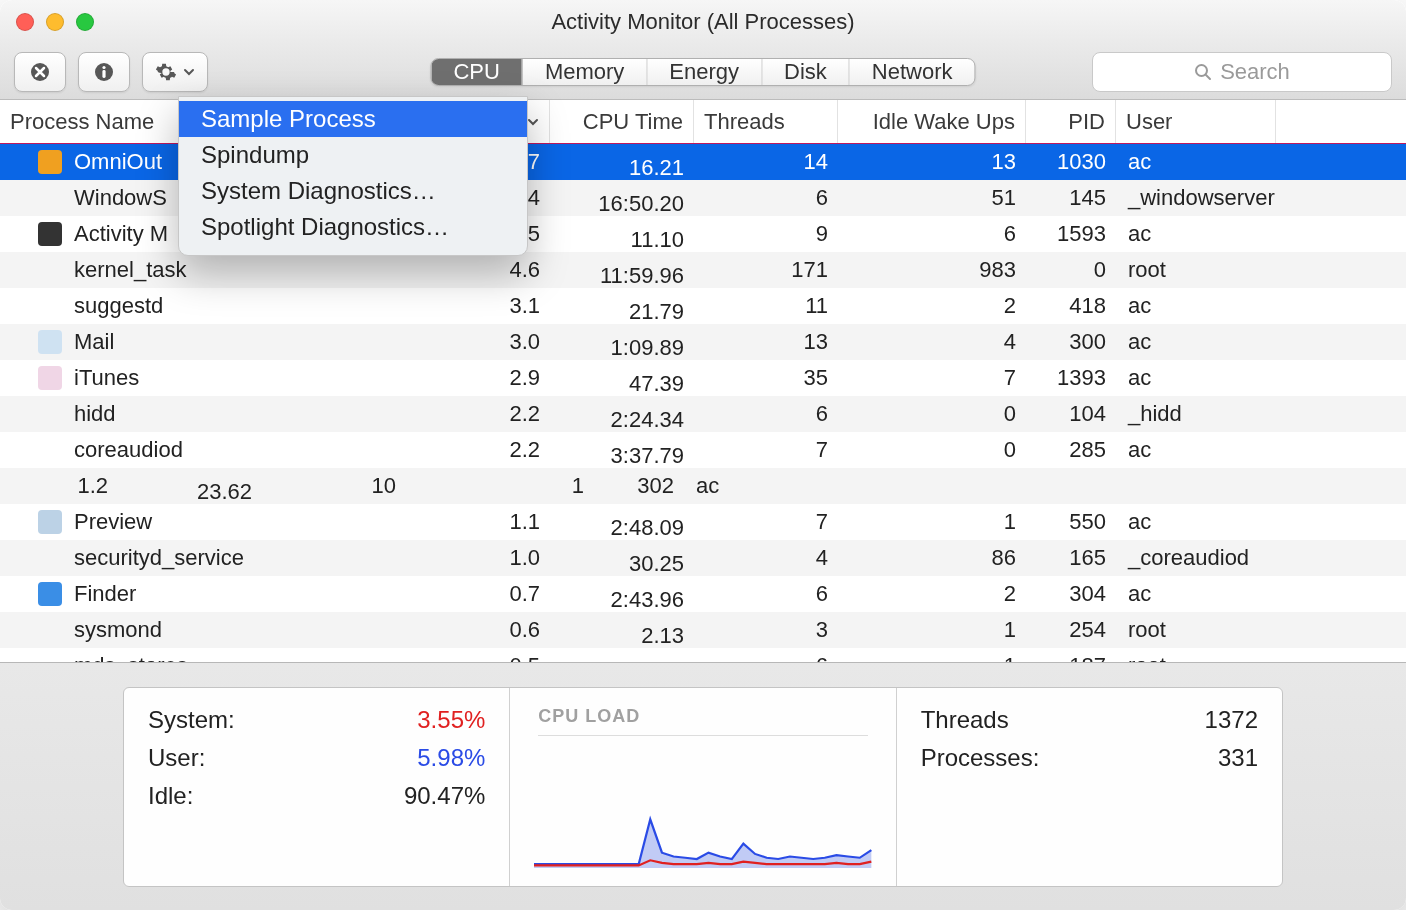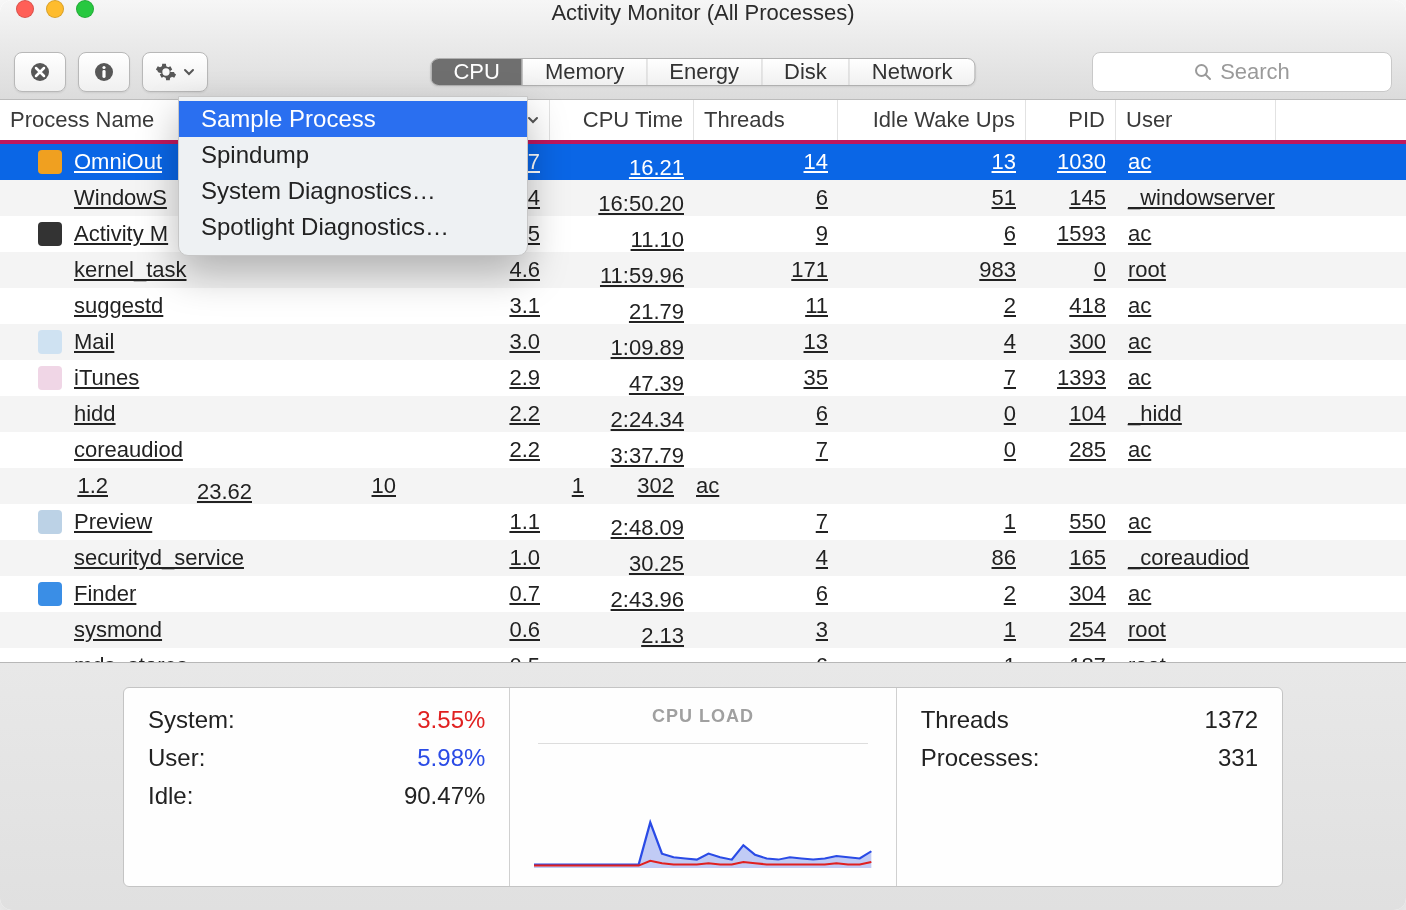--- a/index.html
+++ b/index.html
@@ -14,20 +14,21 @@
     border-radius: 12px;
     box-shadow: 0 20px 60px rgba(0,0,0,.25);
     position: relative;
   }
 
   
   .titlebar {
     height: 44px;
     background: linear-gradient(#f6f6f6,#eaeaea);
     display: flex;
+    align-items: center;
     position: relative;
     border-top-left-radius: 12px;
     border-top-right-radius: 12px;
   }
   .traffic-lights { display:flex; gap:12px; padding-left:16px; }
   .traffic-lights .dot { width:18px; height:18px; border-radius:50%; border:1px solid rgba(0,0,0,.15);}
   .dot.red{background:#ff5f57;} .dot.yellow{background:#febc2e;} .dot.green{background:#28c840;}
   .title { position:absolute; left:0; right:0; text-align:center; font-size:22px; color:#2b2b2b;}
   
   
@@ -82,21 +83,21 @@
     border:1px solid #c9c9c9;
     display:flex; align-items:center; justify-content:center;
     color:#9a9a9a; gap:8px;
     font-size:22px;
   }
 
   
   .columns {
     height:44px;
     background:#fff;
-    border-bottom:4px solid #be185d;
+    border-bottom:1px solid #be185d;
     display:flex;
     align-items:stretch;
     font-size:22px;
     color:#3a3a3a;
   }
   .columns .th {
     display:flex; align-items:center;
     border-right:1px solid #e2e2e2;
     padding:0 10px;
     white-space:nowrap;
@@ -110,21 +111,20 @@
   .th.user{flex:0 0 160px; border-right:1px solid #e2e2e2;}
   .sort-ind svg{display:block;}
 
   
   .process-list { position:relative; }
   .row {
     height:36px;
     display:flex;
     align-items:center;
     font-size:22px;
-    text-decoration:underline;
   }
   .row:nth-child(even){ background:#f4f4f4; }
   .row.selected { background:#0a66e6; color:#fff; }
   .cell{ padding:0 10px; white-space:nowrap; overflow:hidden; }
   .cell.name{flex:0 0 432px; display:flex; align-items:center; gap:10px; padding-left:36px;}
   .cell.name .iconslot{ width:28px; height:28px; display:flex; align-items:center; justify-content:center;}
   .cell.cpu{flex:0 0 118px; text-align:right;}
   .cell.time{flex:0 0 144px; text-align:right;margin-top:12px;}
   .cell.threads{flex:0 0 144px; text-align:right;}
   .cell.wake{flex:0 0 188px; text-align:right;}
@@ -181,27 +181,27 @@
     display:flex;
     flex-direction:column;
   }
   .panel:last-child{border-right:none;}
   .panel .line{ display:flex; margin-bottom:10px;}
   .panel .k{ flex:1; }
   .panel .v{ text-align:right; width:130px;}
   .v.red{color:#e02020;}
   .v.blue{color:#2a4be6;}
   .chart-title{
-    text-align:center;
+    text-align:left;
     color:#a0a0a0;
     font-weight:600;
     letter-spacing:1px;
     font-size:18px;
     border-bottom:1px solid #ddd;
-    padding-bottom:16px;
+    padding-bottom:8px;
     margin:0 4px 4px 4px;
   }
   .chart-area{ flex:1; position:relative; }
   .chart-area svg{ position:absolute; inset:0; width:100%; height:100%; }
 
   
   .app-icon{ width:24px; height:24px; border-radius:4px; }
 </style>
 </head>
 <body>

